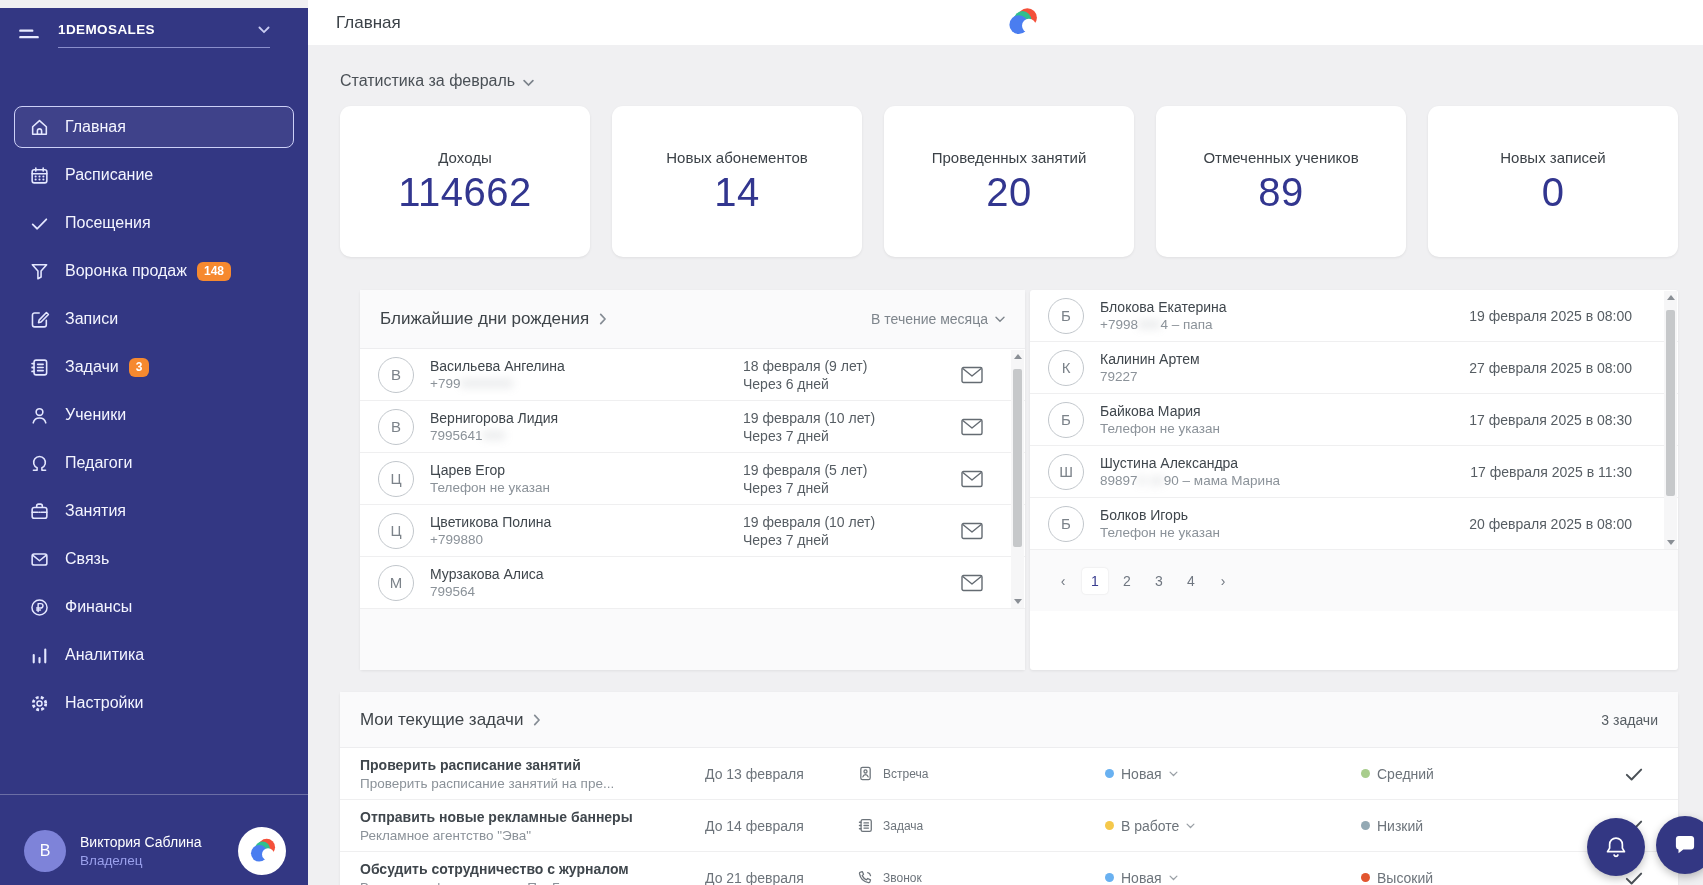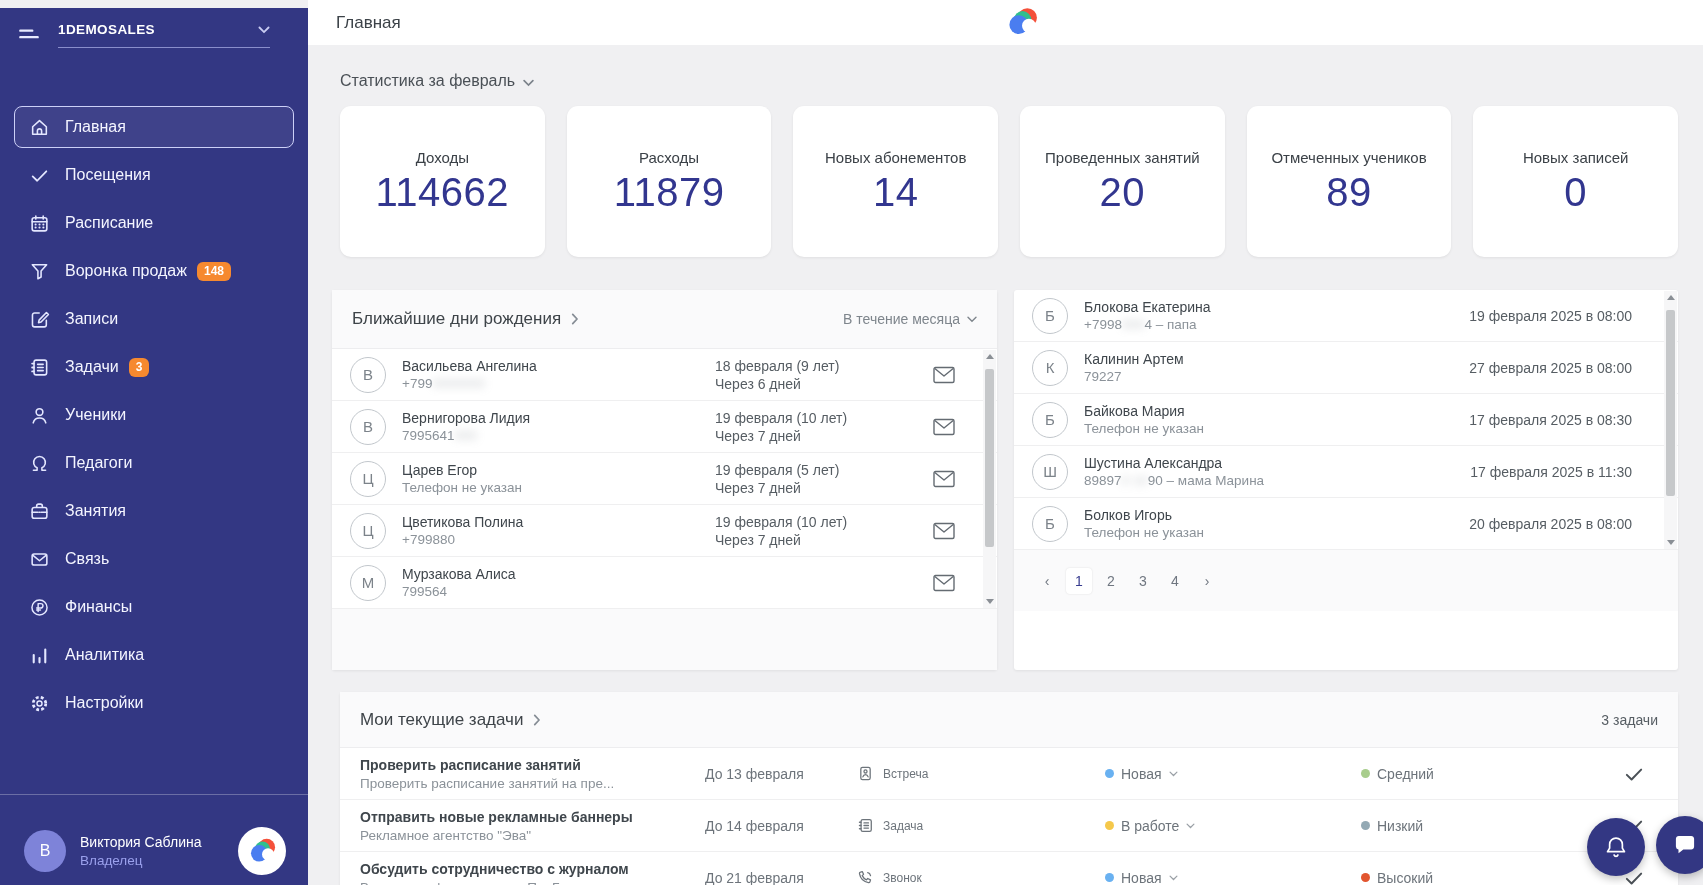--- a/index.html
+++ b/index.html
@@ -37,21 +37,21 @@
   
   .content { position:absolute; left:0; right:0; top:45px; bottom:0; }
   .section-head { display:flex; align-items:center; gap:8px; margin:26px 0 0 32px; font-size:16px; color:#4a5056; cursor:pointer; }
   .section-head .chev { color:#7b828a; margin-top:2px; }
 
   .cards { display:flex; gap:22px; margin:15px 25px 0 32px; }
   .card { flex:1; height:151px; background:#fff; border-radius:11px; box-shadow:0 1px 3px rgba(0,0,0,.07); display:flex; flex-direction:column; align-items:center; justify-content:center; }
   .card-label { font-size:15px; color:#3b4147; }
   .card-value { font-size:40px; color:#32368f; font-weight:500; margin-top:4px; letter-spacing:.5px; }
 
-  .panels { display:flex; gap:17px; margin:33px 25px 0 24px; }
+  .panels { display:flex; gap:5px; margin:33px 25px 0 52px; }
   .panel { background:#fff; border-radius:3px; box-shadow:0 1px 3px rgba(0,0,0,.07); position:relative; }
   .panel-birthdays { width:665px; }
   .panel-visits { flex:1; }
   .panel-head { height:59px; background:#fafafb; display:flex; align-items:center; padding:0 20px; border-bottom:1px solid #ededef; }
   .panel-title-wrap { display:flex; align-items:center; gap:10px; cursor:pointer; }
   .panel-title { font-size:17px; color:#3e4449; }
   .panel-arrow { color:#858c94; margin-top:2px; }
   .panel-filter { margin-left:auto; display:flex; align-items:center; gap:7px; font-size:14px; color:#7e858c; cursor:pointer; }
   .list { position:relative; }
   .lrow { display:flex; align-items:center; height:52px; border-bottom:1px solid #efeff0; padding:0 30px 0 18px; }
@@ -139,35 +139,35 @@
         <span class="sb-icon">
             <svg width="21" height="21" viewBox="0 0 20 20" fill="none" stroke="currentColor" stroke-width="1.5" stroke-linecap="round" stroke-linejoin="round">
               <path d="M3.5 9.3 10 3.4l6.5 5.9v7.2H3.5Z"></path>
               <path d="M8 16.5v-3.2a2 2 0 0 1 4 0v3.2"></path>
             </svg>
           </span>
         <span class="sb-label">Главная</span>
       </div>
       <div class="sb-item">
         <span class="sb-icon">
-            <svg width="21" height="21" viewBox="0 0 20 20" fill="none" stroke="currentColor" stroke-width="1.7" stroke-linecap="round" stroke-linejoin="round">
-              <path d="m3.5 10.8 4.3 4.2L16.5 6"></path>
-            </svg>
-          </span>
-        <span class="sb-label">Посещения</span>
-      </div>
-      <div class="sb-item">
-        <span class="sb-icon">
             <svg width="21" height="21" viewBox="0 0 20 20" fill="none" stroke="currentColor" stroke-width="1.5" stroke-linecap="round">
               <rect x="3" y="4.5" width="14" height="12.5" rx="2"></rect>
               <path d="M6.5 2.8v3M13.5 2.8v3M3 8.3h14"></path>
               <path d="M6.3 11h.01M10 11h.01M13.7 11h.01M6.3 13.8h.01M10 13.8h.01M13.7 13.8h.01" stroke-width="2"></path>
             </svg>
           </span>
         <span class="sb-label">Расписание</span>
+      </div>
+      <div class="sb-item">
+        <span class="sb-icon">
+            <svg width="21" height="21" viewBox="0 0 20 20" fill="none" stroke="currentColor" stroke-width="1.7" stroke-linecap="round" stroke-linejoin="round">
+              <path d="m3.5 10.8 4.3 4.2L16.5 6"></path>
+            </svg>
+          </span>
+        <span class="sb-label">Посещения</span>
       </div>
       <div class="sb-item">
         <span class="sb-icon">
             <svg width="21" height="21" viewBox="0 0 20 20" fill="none" stroke="currentColor" stroke-width="1.5" stroke-linecap="round" stroke-linejoin="round">
               <path d="M3.2 3.5h13.6l-5.3 6.1v5.6l-3 1.7V9.6Z"></path>
             </svg>
           </span>
         <span class="sb-label">Воронка продаж</span>
         <span class="sb-badge">148</span>
       </div>
@@ -287,24 +287,20 @@
           <svg width="11" height="8" viewBox="0 0 10 7" fill="none" stroke="currentColor" stroke-width="1.5" stroke-linecap="round">
               <path d="m1 1.3 4 4 4-4"></path>
             </svg>
         </span>
       </div>
 
       <div class="cards">
         <div class="card">
           <div class="card-label">Доходы</div>
           <div class="card-value">114662</div>
-        </div>
-        <div class="card">
-          <div class="card-label">Расходы</div>
-          <div class="card-value">11879</div>
         </div>
         <div class="card">
           <div class="card-label">Новых абонементов</div>
           <div class="card-value">14</div>
         </div>
         <div class="card">
           <div class="card-label">Проведенных занятий</div>
           <div class="card-value">20</div>
         </div>
         <div class="card">

